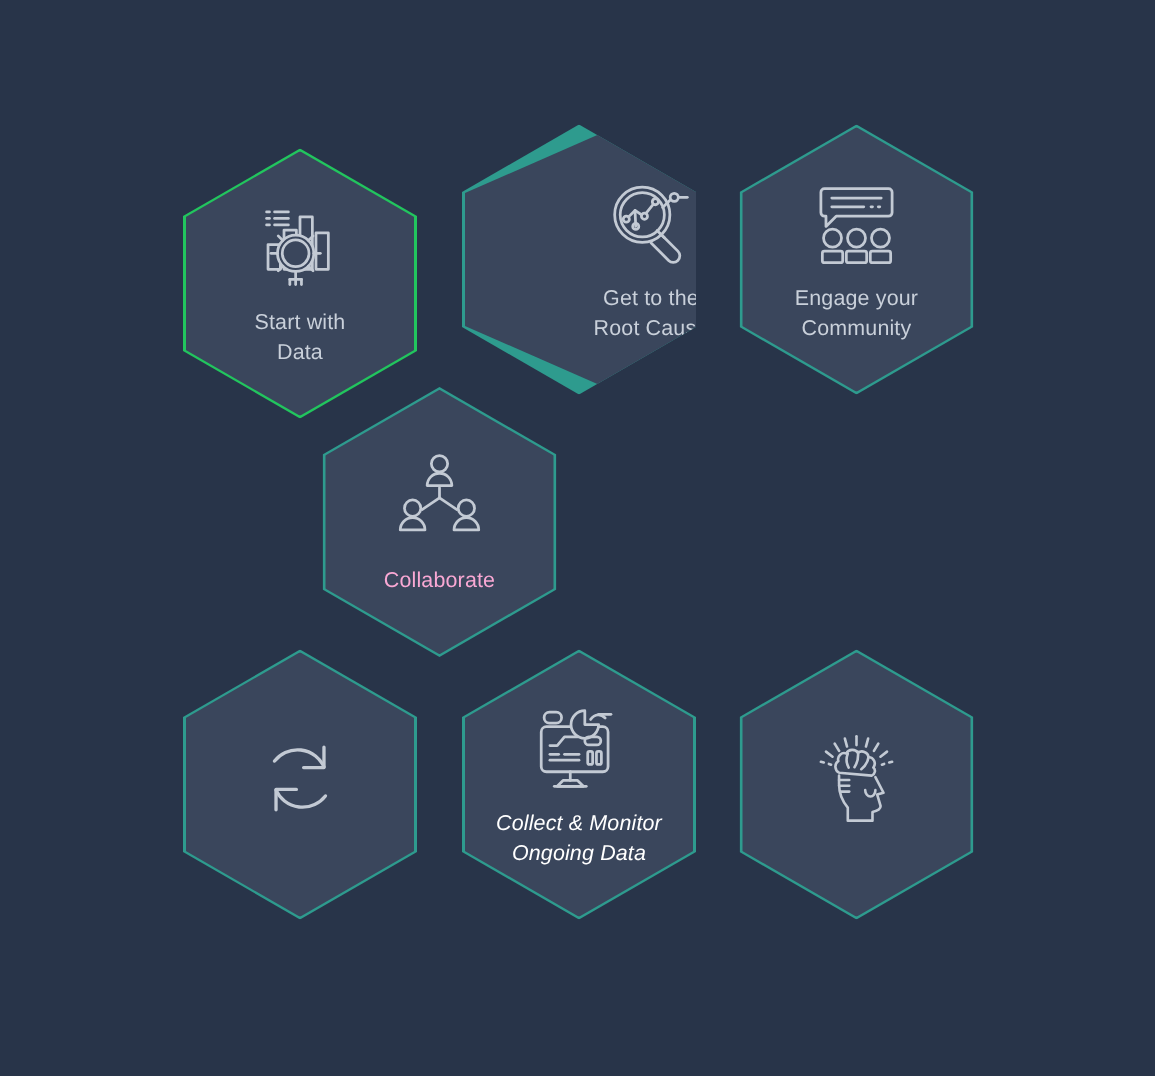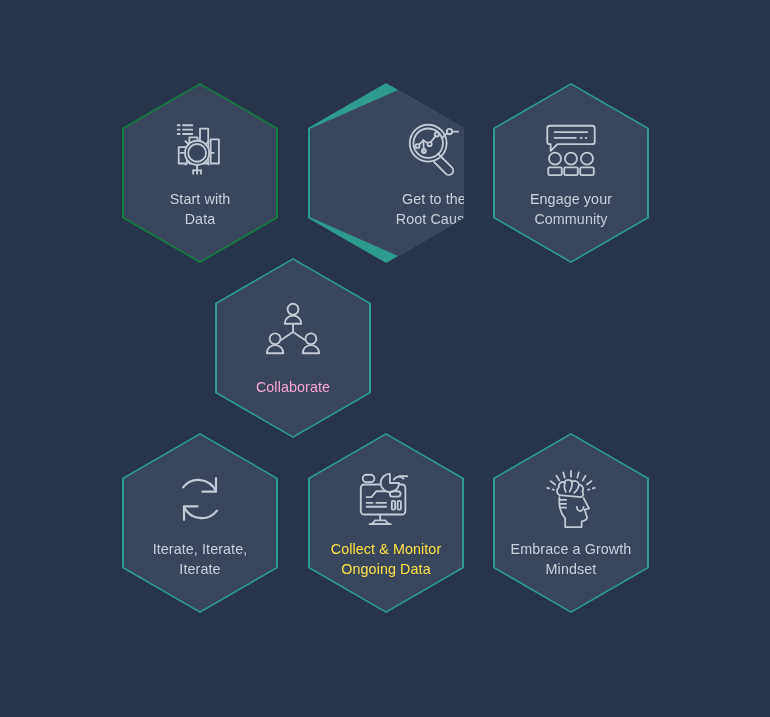--- a/index.html
+++ b/index.html
@@ -77,21 +77,21 @@
     font-weight: 400;
   }
 
   
   .hex.single .hex-icon { margin-bottom: 15px; }
 </style>
 </head>
 <body style="background: rgb(40, 52, 73);">
 
 <div id="board">
-    <div class="hex" style="left: 122px; top: 83px; background: #15803d;">
+    <div class="hex" style="left: 122px; top: 99px; background: #22c55e;">
       <div class="hex-inner" style="background: rgb(58, 70, 92);">
         <div class="hex-icon">
     <svg viewBox="0 0 64 64" fill="none" stroke="#c3cad4" stroke-width="1.9" stroke-linecap="round" stroke-linejoin="round">
       <line x1="9" y1="7.5" x2="11" y2="7.5"></line>
       <line x1="14.5" y1="7.5" x2="24" y2="7.5"></line>
       <line x1="9" y1="12" x2="11" y2="12"></line>
       <line x1="14.5" y1="12" x2="24" y2="12"></line>
       <line x1="9" y1="16.5" x2="11" y2="16.5"></line>
       <line x1="14.5" y1="16.5" x2="24" y2="16.5"></line>
       <rect x="10" y="30" width="8.5" height="17"></rect>
@@ -182,22 +182,20 @@
     <div class="hex" style="left: 122px; top: 433px; background: rgb(46, 155, 142);">
       <div class="hex-inner" style="background: rgb(58, 70, 92);">
         <div class="hex-icon">
     <svg viewBox="0 0 64 64" fill="none" stroke="#c3cad4" stroke-width="2.3" stroke-linecap="round" stroke-linejoin="round">
       <path d="M48.5 24 a20 20 0 0 0 -34 -4"></path>
       <polyline points="48.5,10.5 48.5,24.5 34.5,24.5"></polyline>
       <path d="M15.5 40 a20 20 0 0 0 34 4"></path>
       <polyline points="15.5,53.5 15.5,39.5 29.5,39.5"></polyline>
     </svg>
         </div>
-        <div class="hex-label" style="color: rgb(201, 208, 218);">Iterate, Iterate,
-Iterate</div>
       </div>
     </div>
     <div class="hex" style="left: 308px; top: 433px; background: rgb(46, 155, 142);">
       <div class="hex-inner" style="background: rgb(58, 70, 92);">
         <div class="hex-icon">
     <svg viewBox="0 0 64 64" fill="none" stroke="#c3cad4" stroke-width="1.9" stroke-linecap="round" stroke-linejoin="round">
       <rect x="6" y="17" width="46" height="31" rx="3.6"></rect>
       <line x1="26" y1="48" x2="26" y2="54"></line>
       <path d="M17 58 l4 -4 h10 l4 4 z"></path>
       <line x1="15" y1="58" x2="37" y2="58"></line>
@@ -207,21 +205,21 @@
       <path d="M40 12 c3 -4 7 -4 10 -1"></path>
       <polyline points="12,30 17,30 22,24 31,24"></polyline>
       <rect x="36" y="24" width="11" height="5.5" rx="2.7"></rect>
       <rect x="38" y="34" width="3.4" height="9" rx="1.2"></rect>
       <rect x="44" y="34" width="3.4" height="9" rx="1.2"></rect>
       <line x1="12" y1="36" x2="18" y2="36"></line>
       <line x1="12" y1="40" x2="32" y2="40"></line>
       <line x1="22" y1="36" x2="32" y2="36"></line>
     </svg>
         </div>
-        <div class="hex-label" style="color: #fde047;">Collect &amp; Monitor
+        <div class="hex-label" style="color: #ffffff; font-style: italic;">Collect &amp; Monitor
 Ongoing Data</div>
       </div>
     </div>
     <div class="hex" style="left: 493px; top: 433px; background: rgb(46, 155, 142);">
       <div class="hex-inner" style="background: rgb(58, 70, 92);">
         <div class="hex-icon">
     <svg viewBox="0 0 64 64" fill="none" stroke="#c3cad4" stroke-width="1.8" stroke-linecap="round" stroke-linejoin="round">
       <line x1="32" y1="3" x2="32" y2="9"></line>
       <line x1="24" y1="4.5" x2="25.5" y2="10"></line>
       <line x1="40" y1="4.5" x2="38.5" y2="10"></line>
@@ -237,17 +235,15 @@
       <path d="M26 15 c-1.2 3 -1 6.6 0.6 9.5"></path>
       <path d="M33 13.6 c0.4 3.8 -0.4 7.6 -2.4 10.6"></path>
       <path d="M40.3 17.2 c-0.6 3.4 -2.4 6.4 -5 8.4"></path>
       <path d="M20 30 l0 6 c0 6 2.2 11.6 6 16 l0 9 h17 l0 -6 c4 -0.8 5.6 -2 5.6 -4 l-2.4 -8 l4.4 -1.2 l-5.6 -10.8"></path>
       <line x1="20" y1="33" x2="27" y2="33"></line>
       <line x1="20" y1="37" x2="27" y2="37"></line>
       <line x1="21" y1="41" x2="27" y2="41"></line>
       <path d="M38 40 c0 2.6 1.8 4.4 3.6 4.4 c1.8 0 3.4 -1.8 3.4 -4.4"></path>
     </svg>
         </div>
-        <div class="hex-label" style="color: rgb(201, 208, 218);">Embrace a Growth
-Mindset</div>
       </div>
     </div>
   </div>
 
 </body></html>

